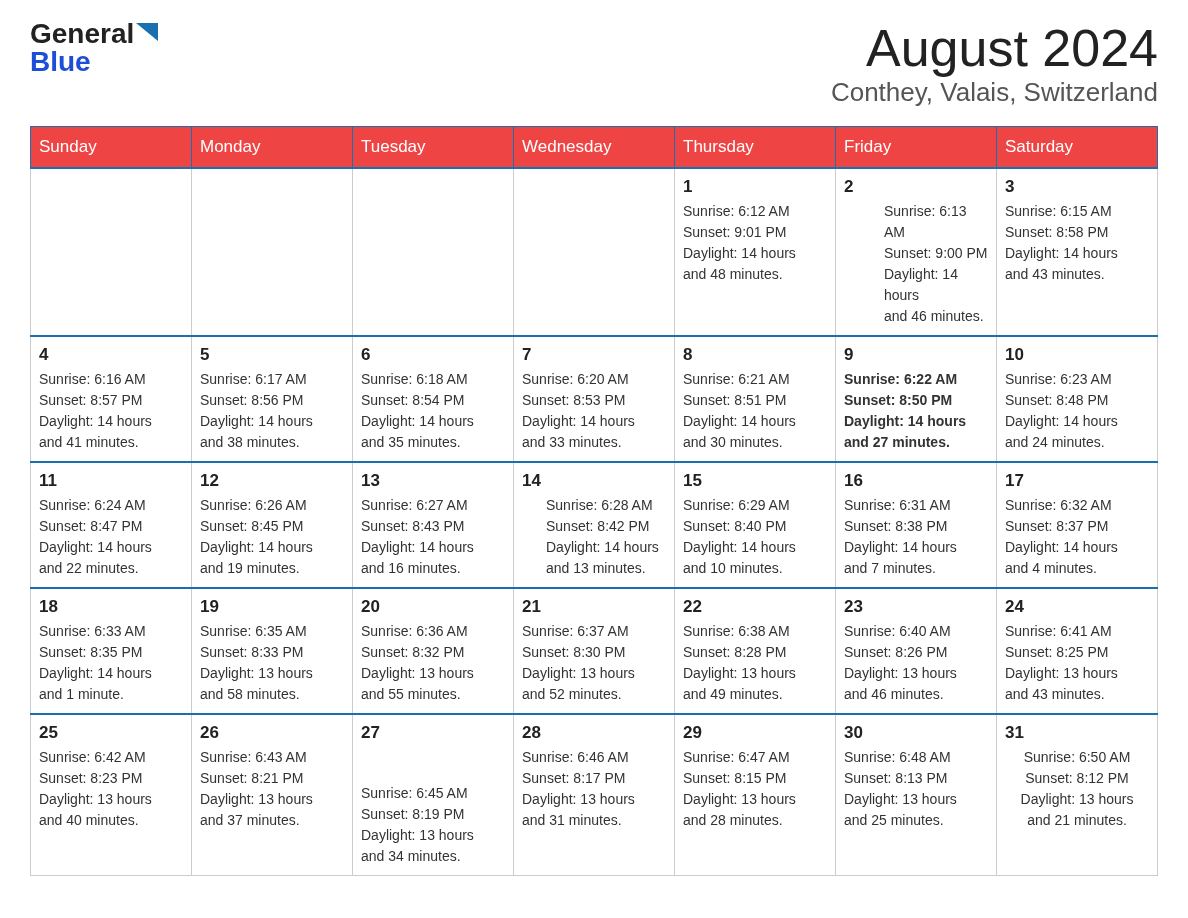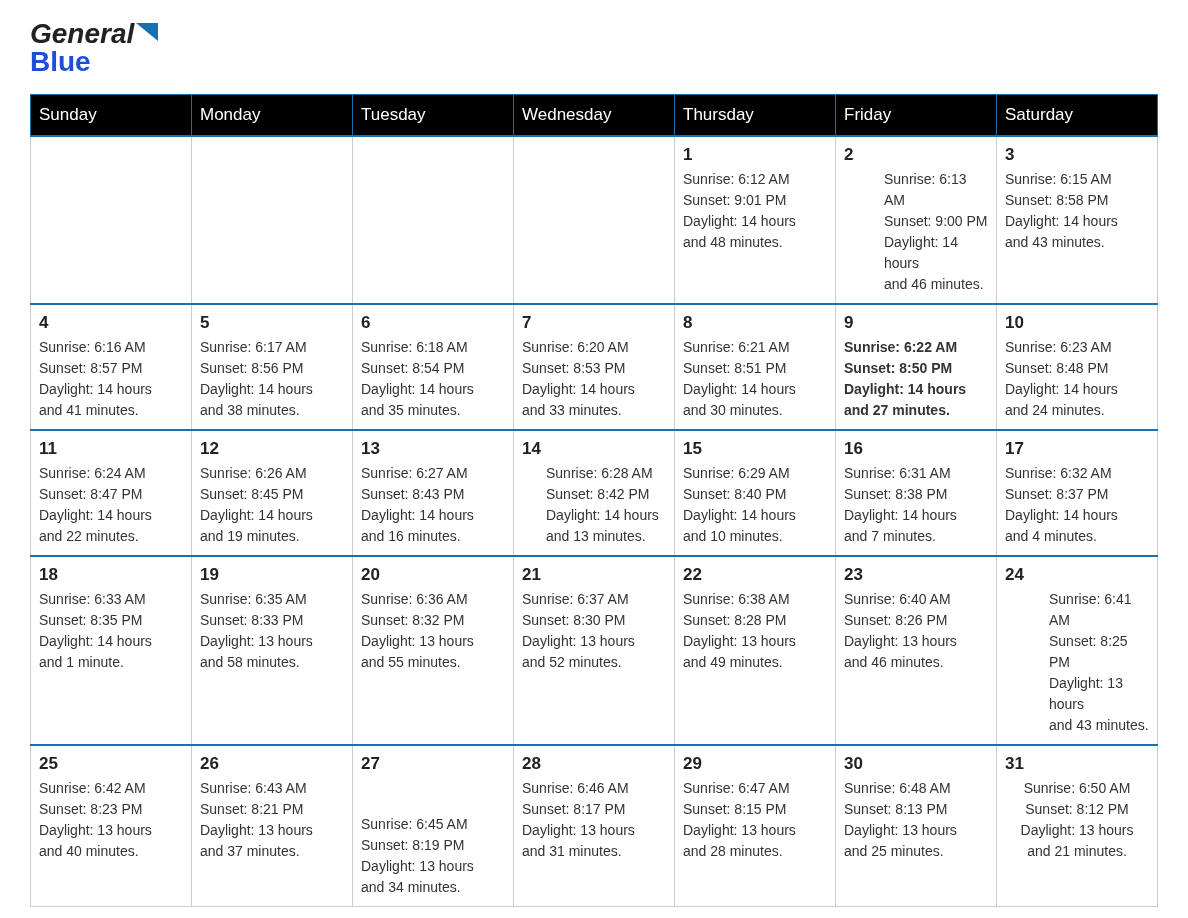--- a/index.html
+++ b/index.html
@@ -20,21 +20,20 @@
     .logo {
       display: flex;
       flex-direction: column;
       align-items: flex-start;
     }
     .logo-general {
       font-size: 28px;
       font-weight: bold;
       color: #222;
       line-height: 1;
-      font-style: italic;
     }
     .logo-blue {
       font-size: 28px;
       font-weight: bold;
       color: #1d4ed8;
       line-height: 1;
     }
     .title-block {
       text-align: right;
     }
@@ -48,21 +47,21 @@
       font-size: 26px;
       color: #555;
       font-weight: normal;
     }
     .calendar {
       width: 100%;
       border-collapse: collapse;
       border: 1px solid #bbb;
     }
     .calendar th {
-      background-color: #000000;
+      background-color: #ef4444;
       color: #fff;
       font-size: 17px;
       font-weight: normal;
       padding: 10px 8px;
       text-align: left;
       border: 1px solid #1a6faf;
     }
     .calendar td {
       vertical-align: top;
       padding: 8px 8px;
@@ -98,20 +97,24 @@
     <div style="display:flex;align-items:center;">
       <span class="logo-general">General</span>
       <span style="display:inline-block;margin-left:2px;vertical-align:middle;">
         <svg width="22" height="18" viewBox="0 0 22 18">
           <polygon points="0,0 22,0 22,18" fill="#1a6faf"></polygon>
         </svg>
       </span>
     </div>
     <span class="logo-blue">Blue</span>
   </div>
+  <div class="title-block">
+    <div class="month-title">August 2024</div>
+    <div class="location-title">Conthey, Valais, Switzerland</div>
+  </div>
 </div>
 
 <table class="calendar">
   <thead>
     <tr>
     <th>Sunday</th>
         <th>Monday</th>
         <th>Tuesday</th>
         <th>Wednesday</th>
         <th>Thursday</th>
@@ -287,21 +290,21 @@
         </td>
         <td>
           <div class="day-number">23</div>
           <div class="day-info" style="white-space: pre-line;">Sunrise: 6:40 AM
 Sunset: 8:26 PM
 Daylight: 13 hours
 and 46 minutes.</div>
         </td>
         <td>
           <div class="day-number">24</div>
-          <div class="day-info" style="white-space: pre-line; margin-left: 44px;">Sunrise: 6:41 AM
+          <div class="day-info" style="white-space: pre-line;">Sunrise: 6:41 AM
 Sunset: 8:25 PM
 Daylight: 13 hours
 and 43 minutes.</div>
         </td>
       </tr>
       <tr class="week-row">
         <td>
           <div class="day-number">25</div>
           <div class="day-info" style="white-space: pre-line;">Sunrise: 6:42 AM
 Sunset: 8:23 PM

